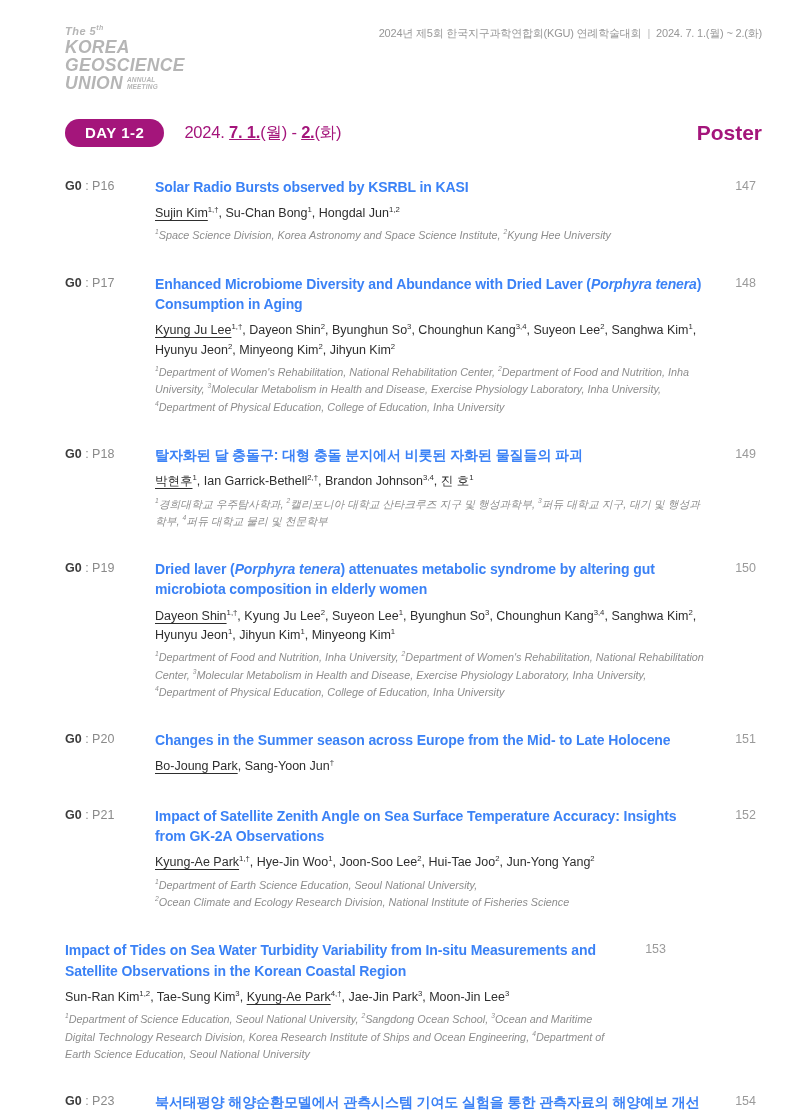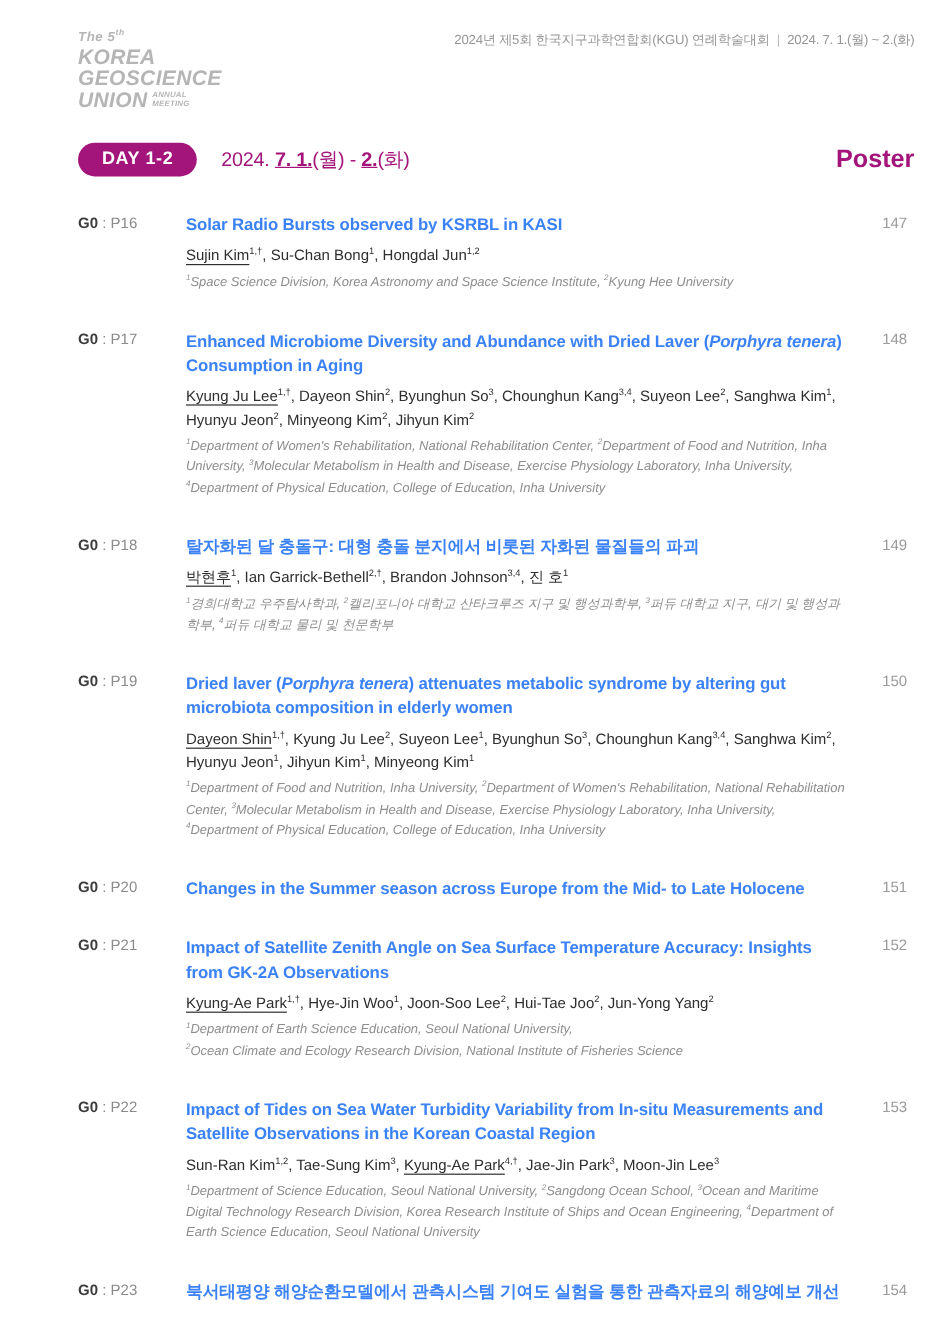--- a/index.html
+++ b/index.html
@@ -129,36 +129,36 @@
       <p class="entry-authors"><span class="ul">Dayeon Shin</span><sup>1,†</sup><span>, Kyung Ju Lee</span><sup>2</sup><span>, Suyeon Lee</span><sup>1</sup><span>, Byunghun So</span><sup>3</sup><span>, Chounghun Kang</span><sup>3,4</sup><span>, Sanghwa Kim</span><sup>2</sup><span>, Hyunyu Jeon</span><sup>1</sup><span>, Jihyun Kim</span><sup>1</sup><span>, Minyeong Kim</span><sup>1</sup></p>
       <p class="entry-affil"><sup>1</sup><span>Department of Food and Nutrition, Inha University, </span><sup>2</sup><span>Department of Women's Rehabilitation, National Rehabilitation Center, </span><sup>3</sup><span>Molecular Metabolism in Health and Disease, Exercise Physiology Laboratory, Inha University, </span><sup>4</sup><span>Department of Physical Education, College of Education, Inha University</span></p>
     </div>
     <div class="entry-page">150</div>
   </article>
 
   <article class="entry">
     <div class="entry-code"><span class="code-group">G0</span><span class="code-rest"> : </span><span class="code-rest">P20</span></div>
     <div class="entry-body">
       <h3 class="entry-title"><span>Changes in the Summer season across Europe from the Mid- to Late Holocene</span></h3>
+      <p class="entry-authors"><span class="ul">Bo-Joung Park</span><span>, Sang-Yoon Jun</span><sup>†</sup></p>
     </div>
     <div class="entry-page">151</div>
   </article>
 
   <article class="entry">
     <div class="entry-code"><span class="code-group">G0</span><span class="code-rest"> : </span><span class="code-rest">P21</span></div>
     <div class="entry-body">
       <h3 class="entry-title"><span>Impact of Satellite Zenith Angle on Sea Surface Temperature Accuracy: Insights from GK-2A Observations</span></h3>
       <p class="entry-authors"><span class="ul">Kyung-Ae Park</span><sup>1,†</sup><span>, Hye-Jin Woo</span><sup>1</sup><span>, Joon-Soo Lee</span><sup>2</sup><span>, Hui-Tae Joo</span><sup>2</sup><span>, Jun-Yong Yang</span><sup>2</sup></p>
       <p class="entry-affil"><sup>1</sup><span>Department of Earth Science Education, Seoul National University,</span><br><sup>2</sup><span>Ocean Climate and Ecology Research Division, National Institute of Fisheries Science</span></p>
     </div>
     <div class="entry-page">152</div>
   </article>
 
   <article class="entry">
-    <div class="entry-code"><span class="code-group">G0</span><span class="code-rest"> : </span><span class="code-rest">P22</span></div>
     <div class="entry-body">
       <h3 class="entry-title"><span>Impact of Tides on Sea Water Turbidity Variability from In-situ Measurements and Satellite Observations in the Korean Coastal Region</span></h3>
       <p class="entry-authors"><span>Sun-Ran Kim</span><sup>1,2</sup><span>, Tae-Sung Kim</span><sup>3</sup><span>, </span><span class="ul">Kyung-Ae Park</span><sup>4,†</sup><span>, Jae-Jin Park</span><sup>3</sup><span>, Moon-Jin Lee</span><sup>3</sup></p>
       <p class="entry-affil"><sup>1</sup><span>Department of Science Education, Seoul National University, </span><sup>2</sup><span>Sangdong Ocean School, </span><sup>3</sup><span>Ocean and Maritime Digital Technology Research Division, Korea Research Institute of Ships and Ocean Engineering, </span><sup>4</sup><span>Department of Earth Science Education, Seoul National University</span></p>
     </div>
     <div class="entry-page">153</div>
   </article>
 
   <article class="entry">
     <div class="entry-code"><span class="code-group">G0</span><span class="code-rest"> : </span><span class="code-rest">P23</span></div>

